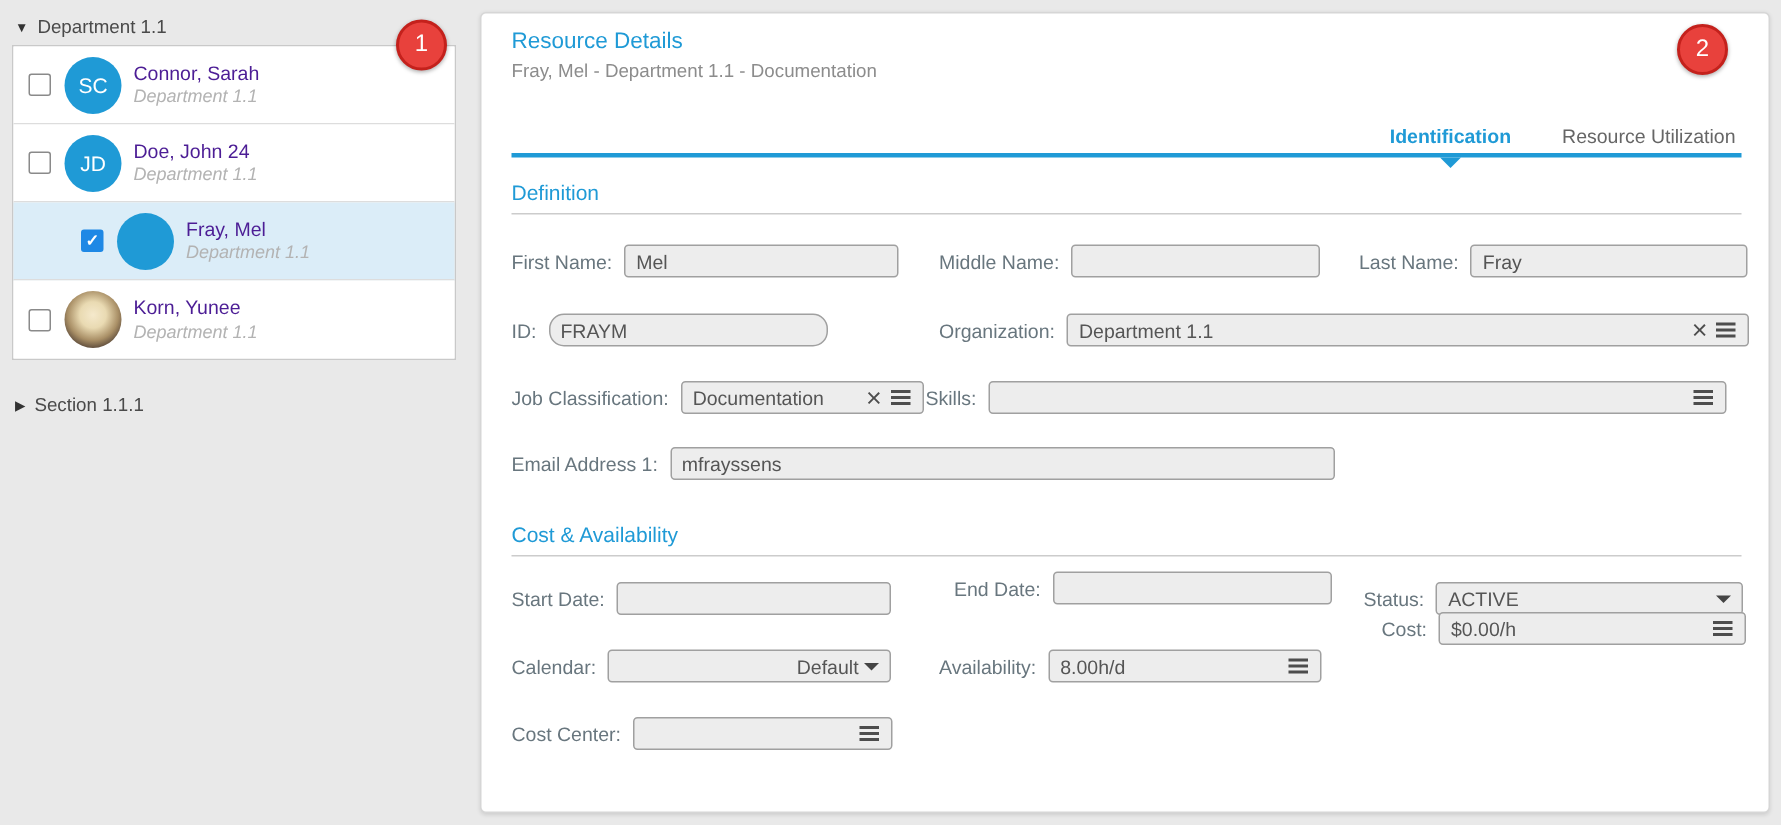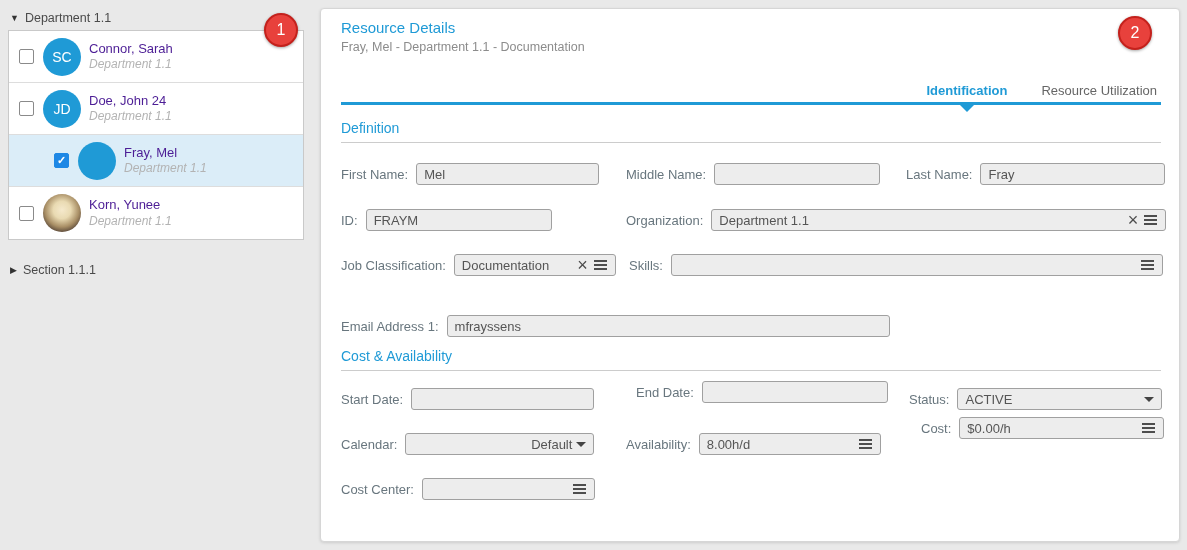--- a/index.html
+++ b/index.html
@@ -156,21 +156,21 @@
     </div>
     <div class="grp" style="left:585px; top:154px;">
       <span class="lbl">Last Name:</span>
       <span class="field" style="width:185px;">
         <span class="val">Fray</span>
       </span>
     </div>
 
     <div class="grp" style="left:20px; top:200px;">
       <span class="lbl">ID:</span>
-      <span class="field" style="width:186px;">
+      <span class="field" style="width:186px;border-radius:10px;">
         <span class="val">FRAYM</span>
       </span>
     </div>
     <div class="grp" style="left:305px; top:200px;">
       <span class="lbl">Organization:</span>
       <span class="field" style="width:455px;">
         <span class="val">Department 1.1</span>
         <span class="icons">
           <span class="x-icon">×</span>
           <span class="menu-icon"></span>
@@ -181,31 +181,31 @@
     <div class="grp" style="left:20px; top:245px;">
       <span class="lbl">Job Classification:</span>
       <span class="field" style="width:162px;">
         <span class="val">Documentation</span>
         <span class="icons">
           <span class="x-icon">×</span>
           <span class="menu-icon"></span>
         </span>
       </span>
     </div>
-    <div class="grp" style="left:308px; top:245px;text-align:right;">
+    <div class="grp" style="left:296px; top:245px;text-align:right;">
       <span class="lbl">Skills:</span>
       <span class="field" style="width:492px;">
         <span class="val"></span>
         <span class="icons">
           <span class="menu-icon"></span>
         </span>
       </span>
     </div>
 
-    <div class="grp" style="left:20px; top:289px;margin-top:17px;">
+    <div class="grp" style="left:20px; top:289px;">
       <span class="lbl">Email Address 1:</span>
       <span class="field" style="width:443px;">
         <span class="val">mfrayssens</span>
       </span>
     </div>
 
     <div class="sec-head" style="top:339px;">Cost &amp; Availability</div>
     <div class="sec-line" style="top:361px;"></div>
 
     <div class="grp" style="left:20px; top:379px;">
@@ -239,21 +239,21 @@
     </div>
     <div class="grp" style="left:305px; top:424px;">
       <span class="lbl">Availability:</span>
       <span class="field" style="width:182px;text-align:right;">
         <span class="val">8.00h/d</span>
         <span class="icons">
           <span class="menu-icon"></span>
         </span>
       </span>
     </div>
-    <div class="grp" style="left:600px; top:408px;">
+    <div class="grp" style="left:600px; top:399px;">
       <span class="lbl">Cost:</span>
       <span class="field" style="width:205px;">
         <span class="val">$0.00/h</span>
         <span class="icons">
           <span class="menu-icon"></span>
         </span>
       </span>
     </div>
 
     <div class="grp" style="left:20px; top:469px;">

